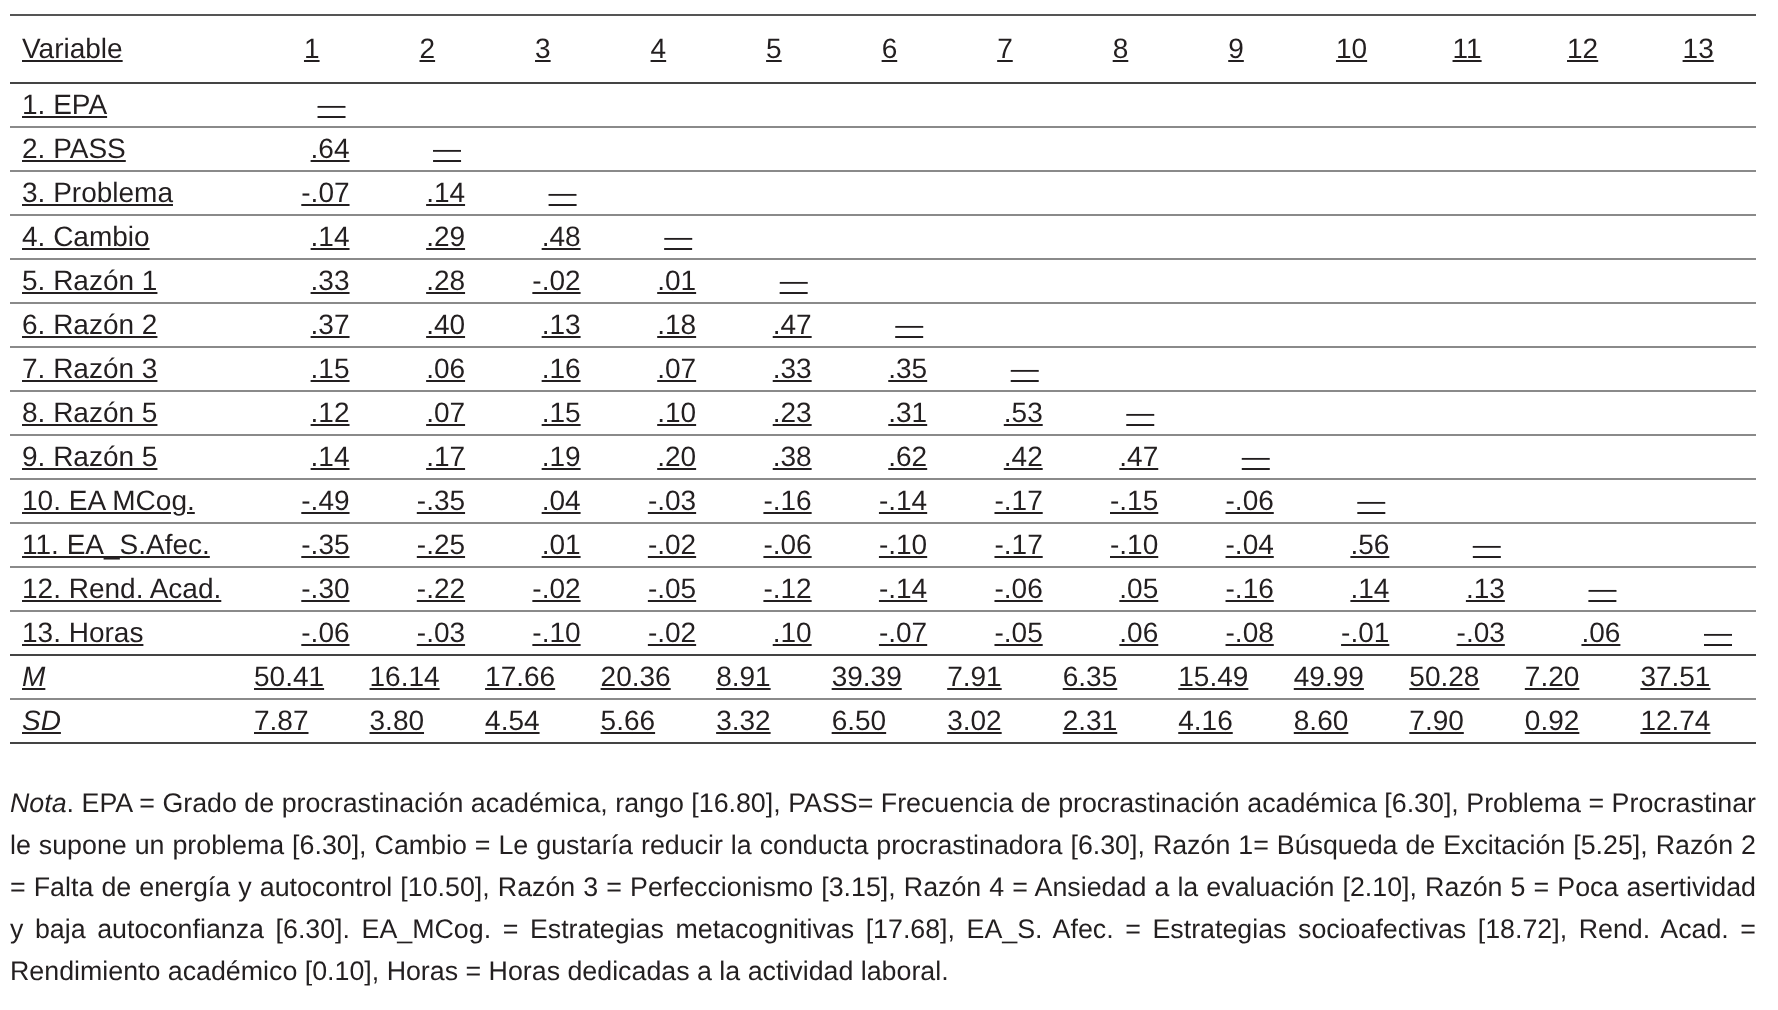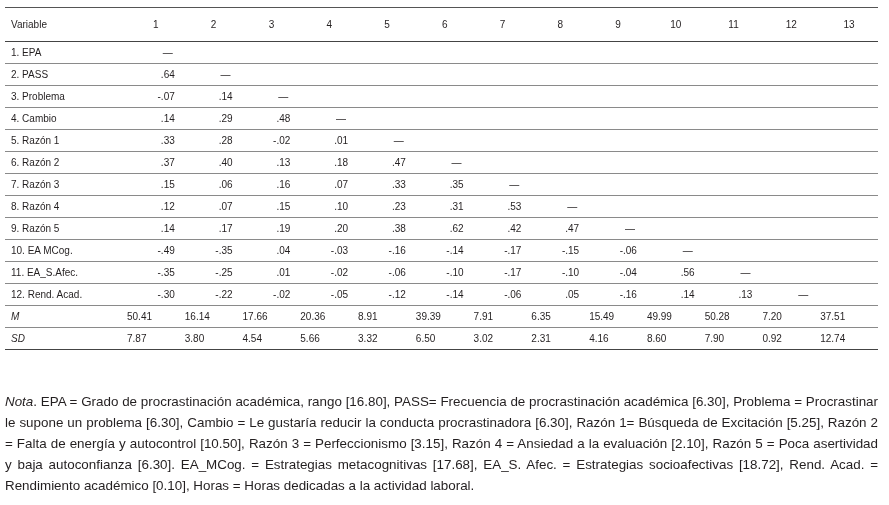--- a/index.html
+++ b/index.html
@@ -5,22 +5,23 @@
     html, body { margin: 0; padding: 0; background: #ffffff; }
     body {
       width: 889px; height: 505px; overflow: hidden;
       font-family: "Liberation Sans", "DejaVu Sans", sans-serif;
       color: #231f20;
     }
     .wrap { position: absolute; left: 5px; top: 7px; width: 873px; }
     table.corr {
       width: 873px;
       border-collapse: collapse;
-      font-size: 10px;
+      font-size: 14px;
       table-layout: fixed;
+      text-decoration: underline;
     }
     table.corr th, table.corr td {
       padding: 0;
       height: 21px;
       line-height: 21px;
       white-space: nowrap;
       border-bottom: 1px solid #8a8a8a;
     }
     table.corr thead tr { border-top: 1.5px solid #555; }
     table.corr thead th {
@@ -194,21 +195,21 @@
           <td class="num">.35</td>
           <td class="dash">—</td>
           <td class="num"></td>
           <td class="num"></td>
           <td class="num"></td>
           <td class="num"></td>
           <td class="num"></td>
           <td class="num"></td>
         </tr>
         <tr>
-          <td class="varcol">8. Razón 4</td>
+          <td class="varcol">8. Razón 5</td>
           <td class="num">.12</td>
           <td class="num">.07</td>
           <td class="num">.15</td>
           <td class="num">.10</td>
           <td class="num">.23</td>
           <td class="num">.31</td>
           <td class="num">.53</td>
           <td class="dash">—</td>
           <td class="num"></td>
           <td class="num"></td>
@@ -272,20 +273,36 @@
           <td class="num">-.05</td>
           <td class="num">-.12</td>
           <td class="num">-.14</td>
           <td class="num">-.06</td>
           <td class="num">.05</td>
           <td class="num">-.16</td>
           <td class="num">.14</td>
           <td class="num">.13</td>
           <td class="dash">—</td>
           <td class="num"></td>
+        </tr>
+        <tr class="horas">
+          <td class="varcol">13. Horas</td>
+          <td class="num">-.06</td>
+          <td class="num">-.03</td>
+          <td class="num">-.10</td>
+          <td class="num">-.02</td>
+          <td class="num">.10</td>
+          <td class="num">-.07</td>
+          <td class="num">-.05</td>
+          <td class="num">.06</td>
+          <td class="num">-.08</td>
+          <td class="num">-.01</td>
+          <td class="num">-.03</td>
+          <td class="num">.06</td>
+          <td class="dash">—</td>
         </tr>
         <tr class="mrow">
           <td class="varcol italic">M</td>
           <td class="stat">50.41</td>
           <td class="stat">16.14</td>
           <td class="stat">17.66</td>
           <td class="stat">20.36</td>
           <td class="stat">8.91</td>
           <td class="stat">39.39</td>
           <td class="stat">7.91</td>

